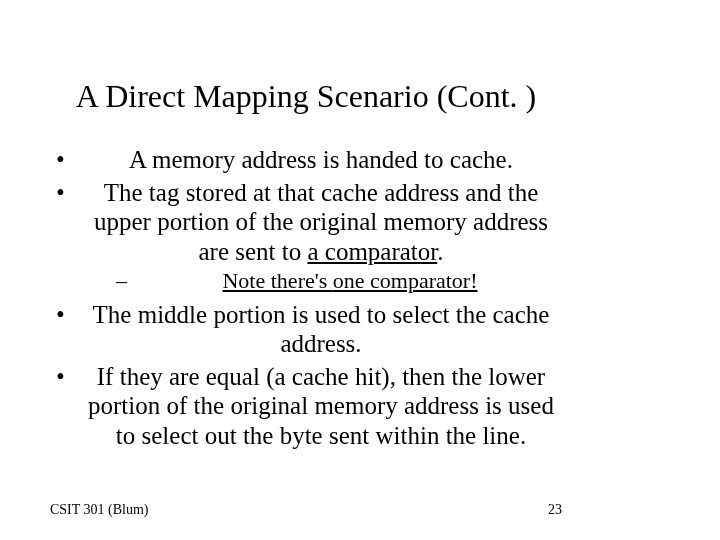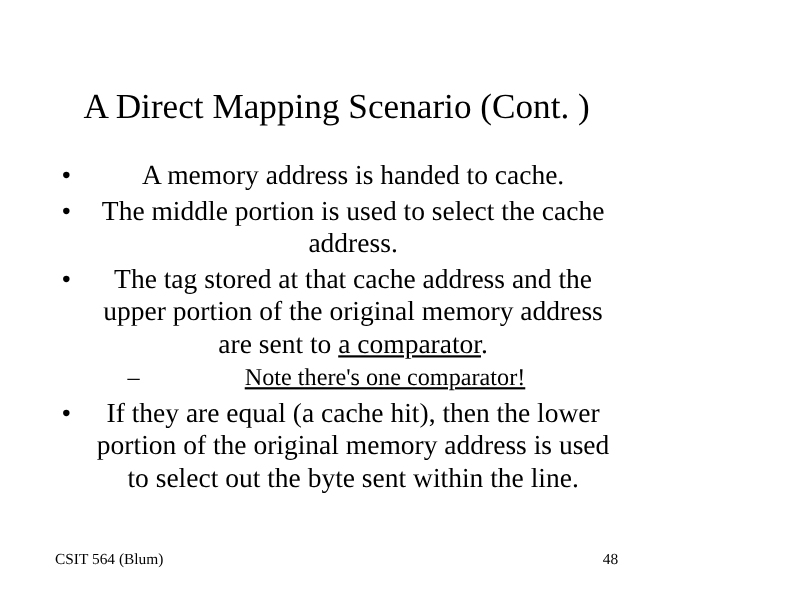--- a/index.html
+++ b/index.html
@@ -81,34 +81,34 @@
 <div class="slide">
 
   <div class="title">A Direct Mapping Scenario (Cont. )</div>
 
   <div class="body">
     <ul class="bullets">
       <li>
         <span>A memory address is handed to cache.</span>
       </li>
       <li>
-        <span>The middle portion is used to select the cache address.</span>
-      </li>
-      <li>
         <span>The tag stored at that cache address and the upper portion of the original memory address are sent to </span><span class="underline">a comparator</span><span>.</span>
         <ul class="sub">
           <li>
             <span class="underline">Note there's </span><span class="underline">one comparator!</span>
           </li>
         </ul>
       </li>
       <li>
+        <span>The middle portion is used to select the cache address.</span>
+      </li>
+      <li>
         <span>If they are equal (a cache hit), then the lower portion of the original memory address is used to select out the byte sent within the line.</span>
       </li>
     </ul>
   </div>
 
   <div class="footer">
-    <span>CSIT 564 (Blum)</span>
-    <span>48</span>
+    <span>CSIT 301 (Blum)</span>
+    <span>23</span>
   </div>
 
 </div>
 
 </body></html>

